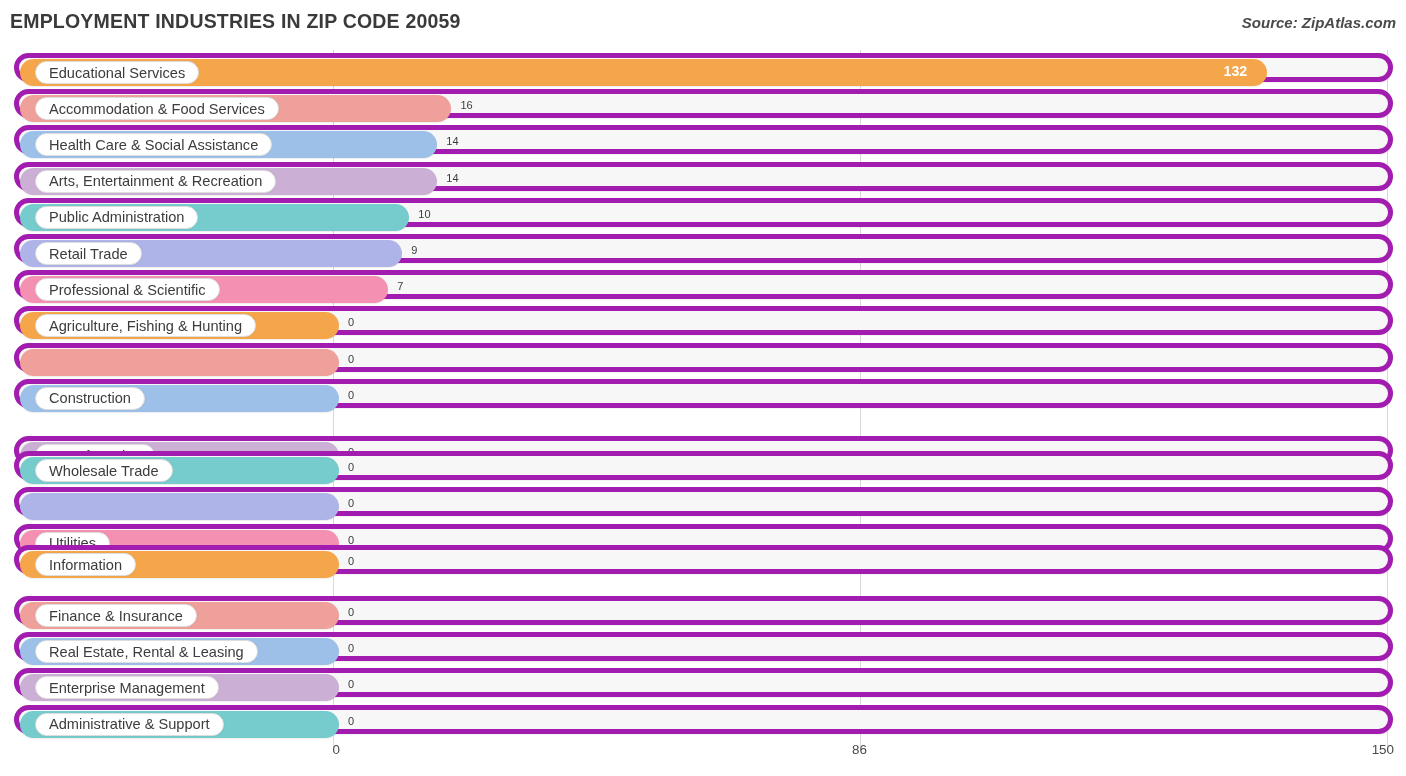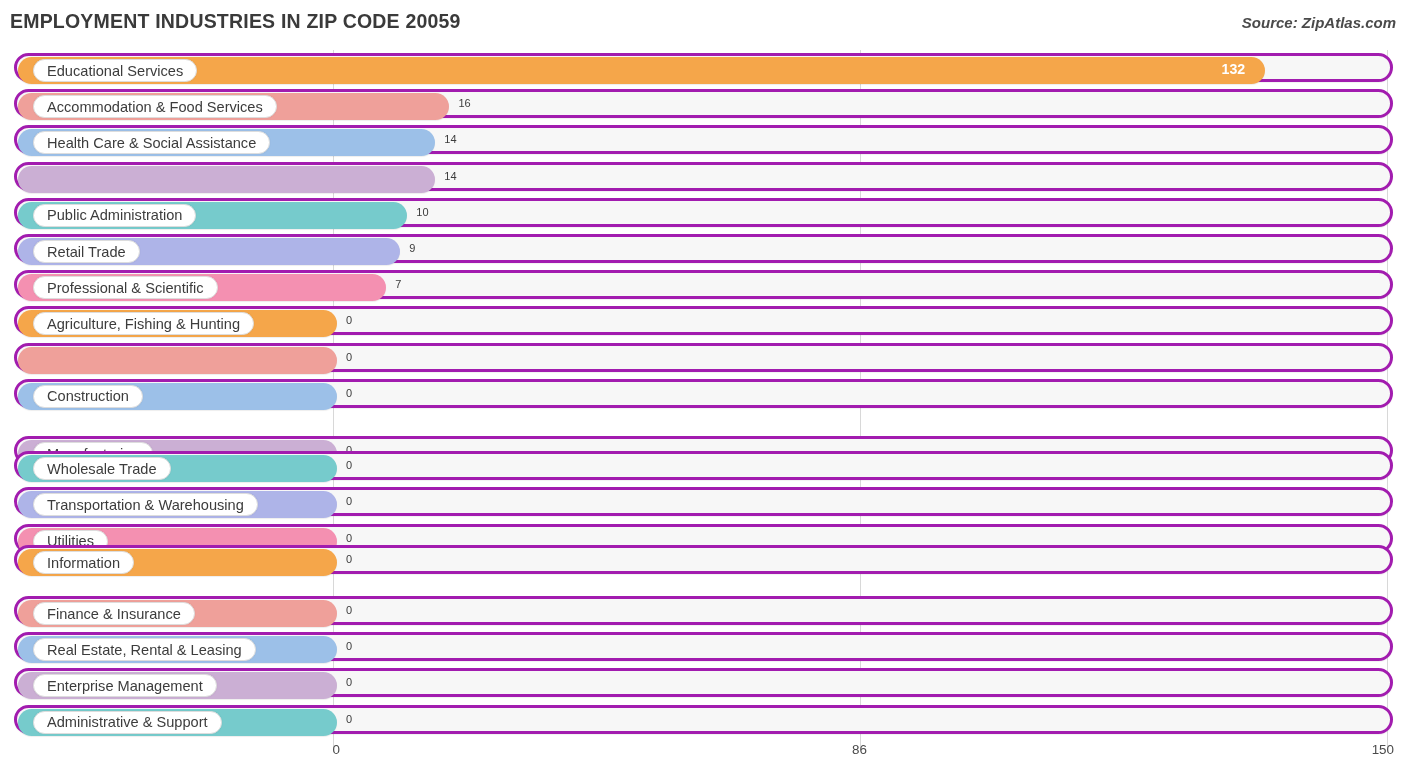--- a/index.html
+++ b/index.html
@@ -32,21 +32,21 @@
   .gridline {
     position: absolute; top: 0; bottom: -8px;
     width: 1px; background: #d8d8d8;
   }
 
   
   .rows { position: absolute; inset: 0; }
   .row {
     position: absolute; left: 0; width: 1379px; height: 29px;
     background: #f7f7f7;
-    border: 3px solid #a21caf;
+    border: 5px solid #a21caf;
     border-radius: 14.5px;
     box-shadow: 0 1px 1px rgba(0,0,0,.055);
   }
   .bar {
     position: absolute; left: 1px; top: 1px;
     height: 27px; border-radius: 13.5px;
     box-shadow: 0 1px 1px rgba(0,0,0,.07);
   }
   .pill {
     position: absolute; left: 16px; top: 3px; height: 23px;
@@ -102,20 +102,21 @@
           <div class="pill" style="width: 244px;">Accommodation &amp; Food Services</div>
           <div class="val-out" style="left: 441.427px;">16</div>
         </div>
         <div class="row" style="top: 75.4px;">
           <div class="bar" style="width: 417.373px; background: rgb(156, 192, 232);"></div>
           <div class="pill" style="width: 237px;">Health Care &amp; Social Assistance</div>
           <div class="val-out" style="left: 427.373px;">14</div>
         </div>
         <div class="row" style="top: 111.6px;">
           <div class="bar" style="width: 417.373px; background: rgb(203, 175, 212);"></div>
+          <div class="pill" style="width: 241px;">Arts, Entertainment &amp; Recreation</div>
           <div class="val-out" style="left: 427.373px;">14</div>
         </div>
         <div class="row" style="top: 147.8px;">
           <div class="bar" style="width: 389.267px; background: rgb(118, 203, 204);"></div>
           <div class="pill" style="width: 163px;">Public Administration</div>
           <div class="val-out" style="left: 399.267px;">10</div>
         </div>
         <div class="row" style="top: 184px;">
           <div class="bar" style="width: 382.24px; background: rgb(174, 180, 232);"></div>
           <div class="pill" style="width: 107px;">Retail Trade</div>
@@ -145,21 +146,20 @@
           <div class="pill" style="width: 120px;">Manufacturing</div>
           <div class="val-out" style="left: 329px;">0</div>
         </div>
         <div class="row" style="top: 401.2px;">
           <div class="bar" style="width: 319px; background: rgb(118, 203, 204);"></div>
           <div class="pill" style="width: 138px;">Wholesale Trade</div>
           <div class="val-out" style="left: 329px;">0</div>
         </div>
         <div class="row" style="top: 437.4px;">
           <div class="bar" style="width: 319px; background: rgb(174, 180, 232);"></div>
-          <div class="pill" style="width: 225px;">Transportation &amp; Warehousing</div>
           <div class="val-out" style="left: 329px;">0</div>
         </div>
         <div class="row" style="top: 473.6px;">
           <div class="bar" style="width: 319px; background: rgb(244, 144, 177);"></div>
           <div class="pill" style="width: 75px;">Utilities</div>
           <div class="val-out" style="left: 329px;">0</div>
         </div>
         <div class="row" style="top: 495px;">
           <div class="bar" style="width: 319px; background: rgb(245, 166, 74);"></div>
           <div class="pill" style="width: 101px;">Information</div>

